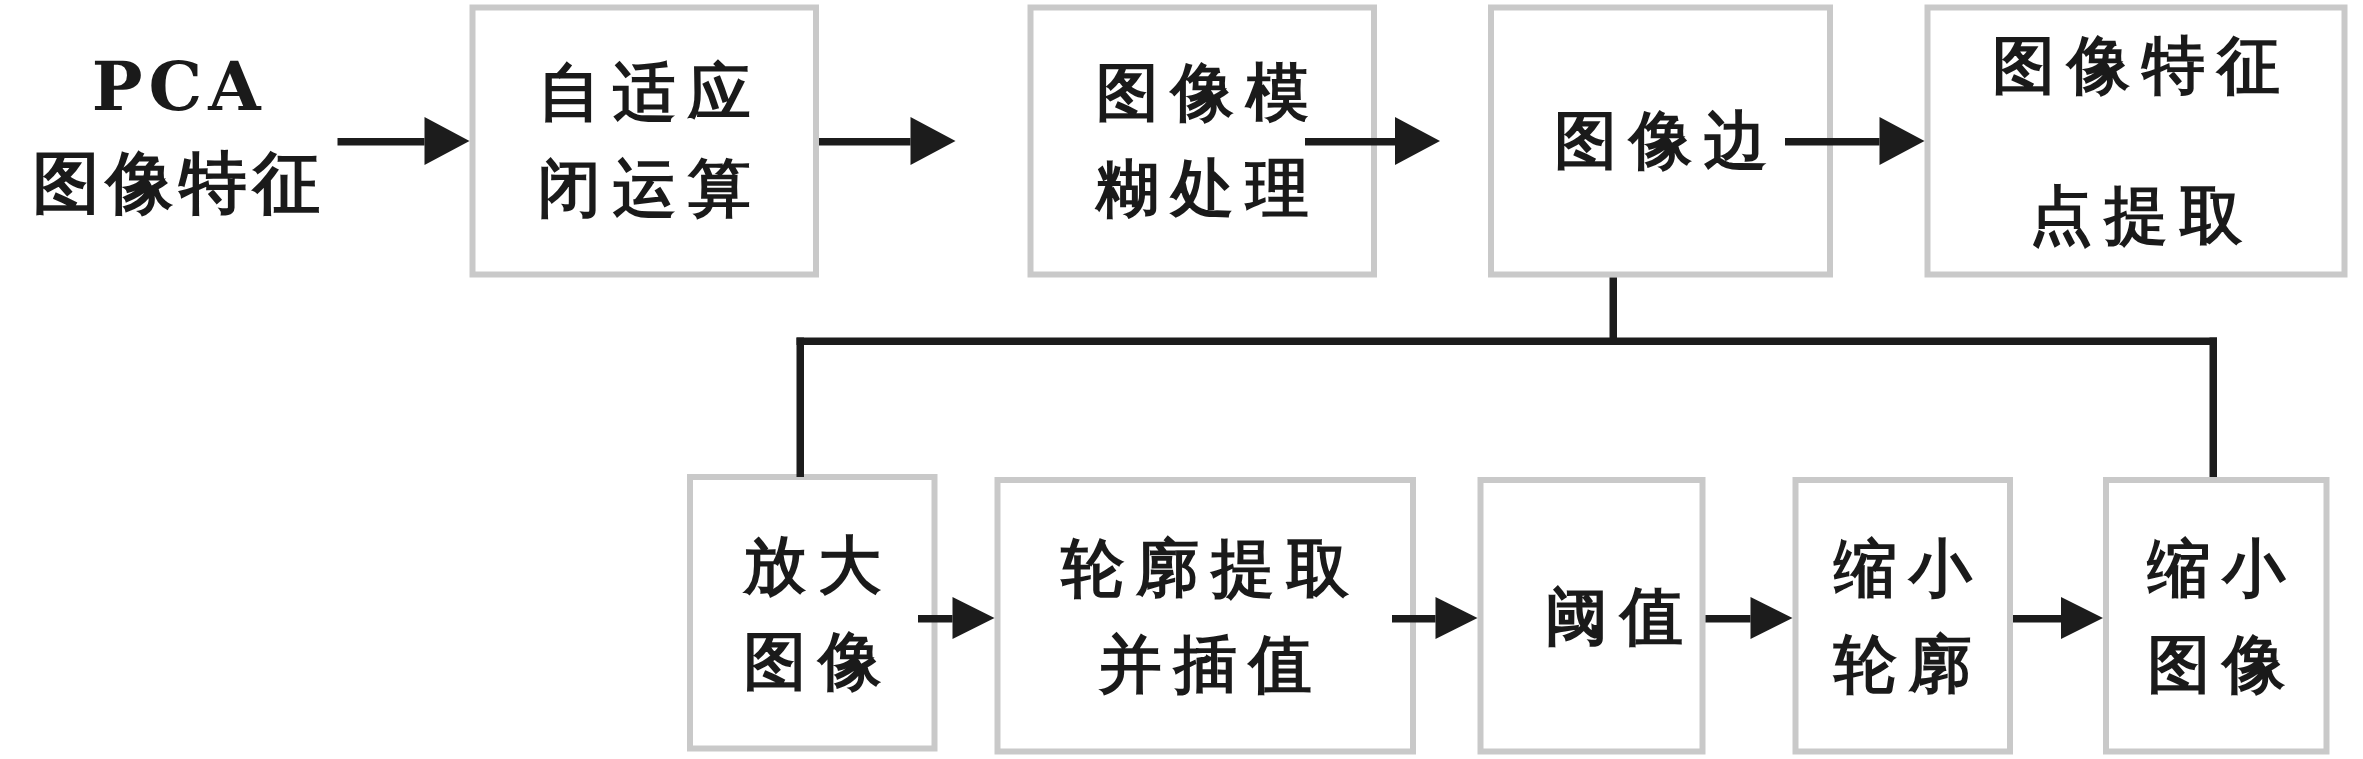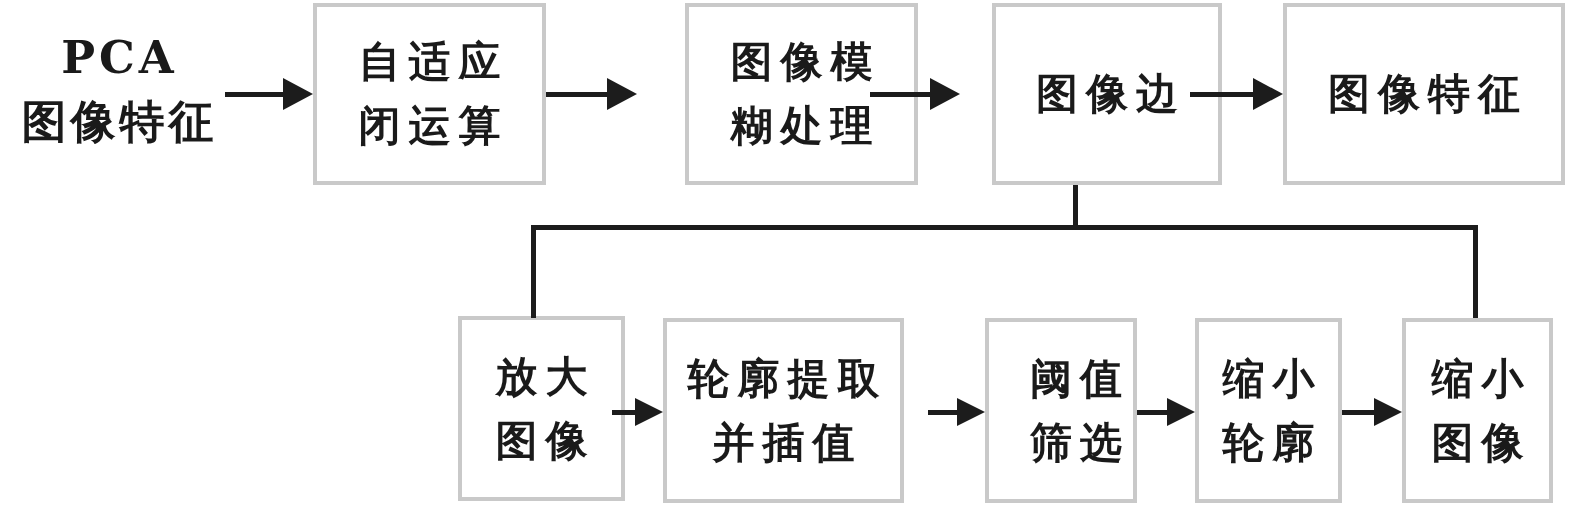--- a/index.html
+++ b/index.html
@@ -49,33 +49,33 @@
   </div>
   <div class="node" style="left:637px;top:3px;width:233px;height:182px;margin-left:48px;">
     <span>图像模</span>
     <span>糊处理</span>
   </div>
   <div class="node" style="left:960px;top:3px;width:230px;height:182px;margin-left:32px;">
     <span>图像边</span>
   </div>
   <div class="node" style="left:1283px;top:3px;width:282px;height:182px;gap:36px;">
     <span>图像特征</span>
+    <span>点提取</span>
   </div>
 
   <div class="node" style="left:458px;top:316px;width:167px;height:185px;">
     <span>放大</span>
     <span>图像</span>
   </div>
-  <div class="node" style="left:663px;top:318px;width:241px;height:185px;">
+  <div class="node" style="left:663px;top:318px;width:281px;height:185px;">
     <span>轮廓提取</span>
     <span>并插值</span>
   </div>
   <div class="node" style="left:985px;top:318px;width:152px;height:185px;padding-left:30px;">
     <span>阈值</span>
-    <span>筛选</span>
   </div>
   <div class="node" style="left:1195px;top:318px;width:147px;height:185px;">
     <span>缩小</span>
     <span>轮廓</span>
   </div>
   <div class="node" style="left:1402px;top:318px;width:151px;height:185px;">
     <span>缩小</span>
     <span>图像</span>
   </div>
 

